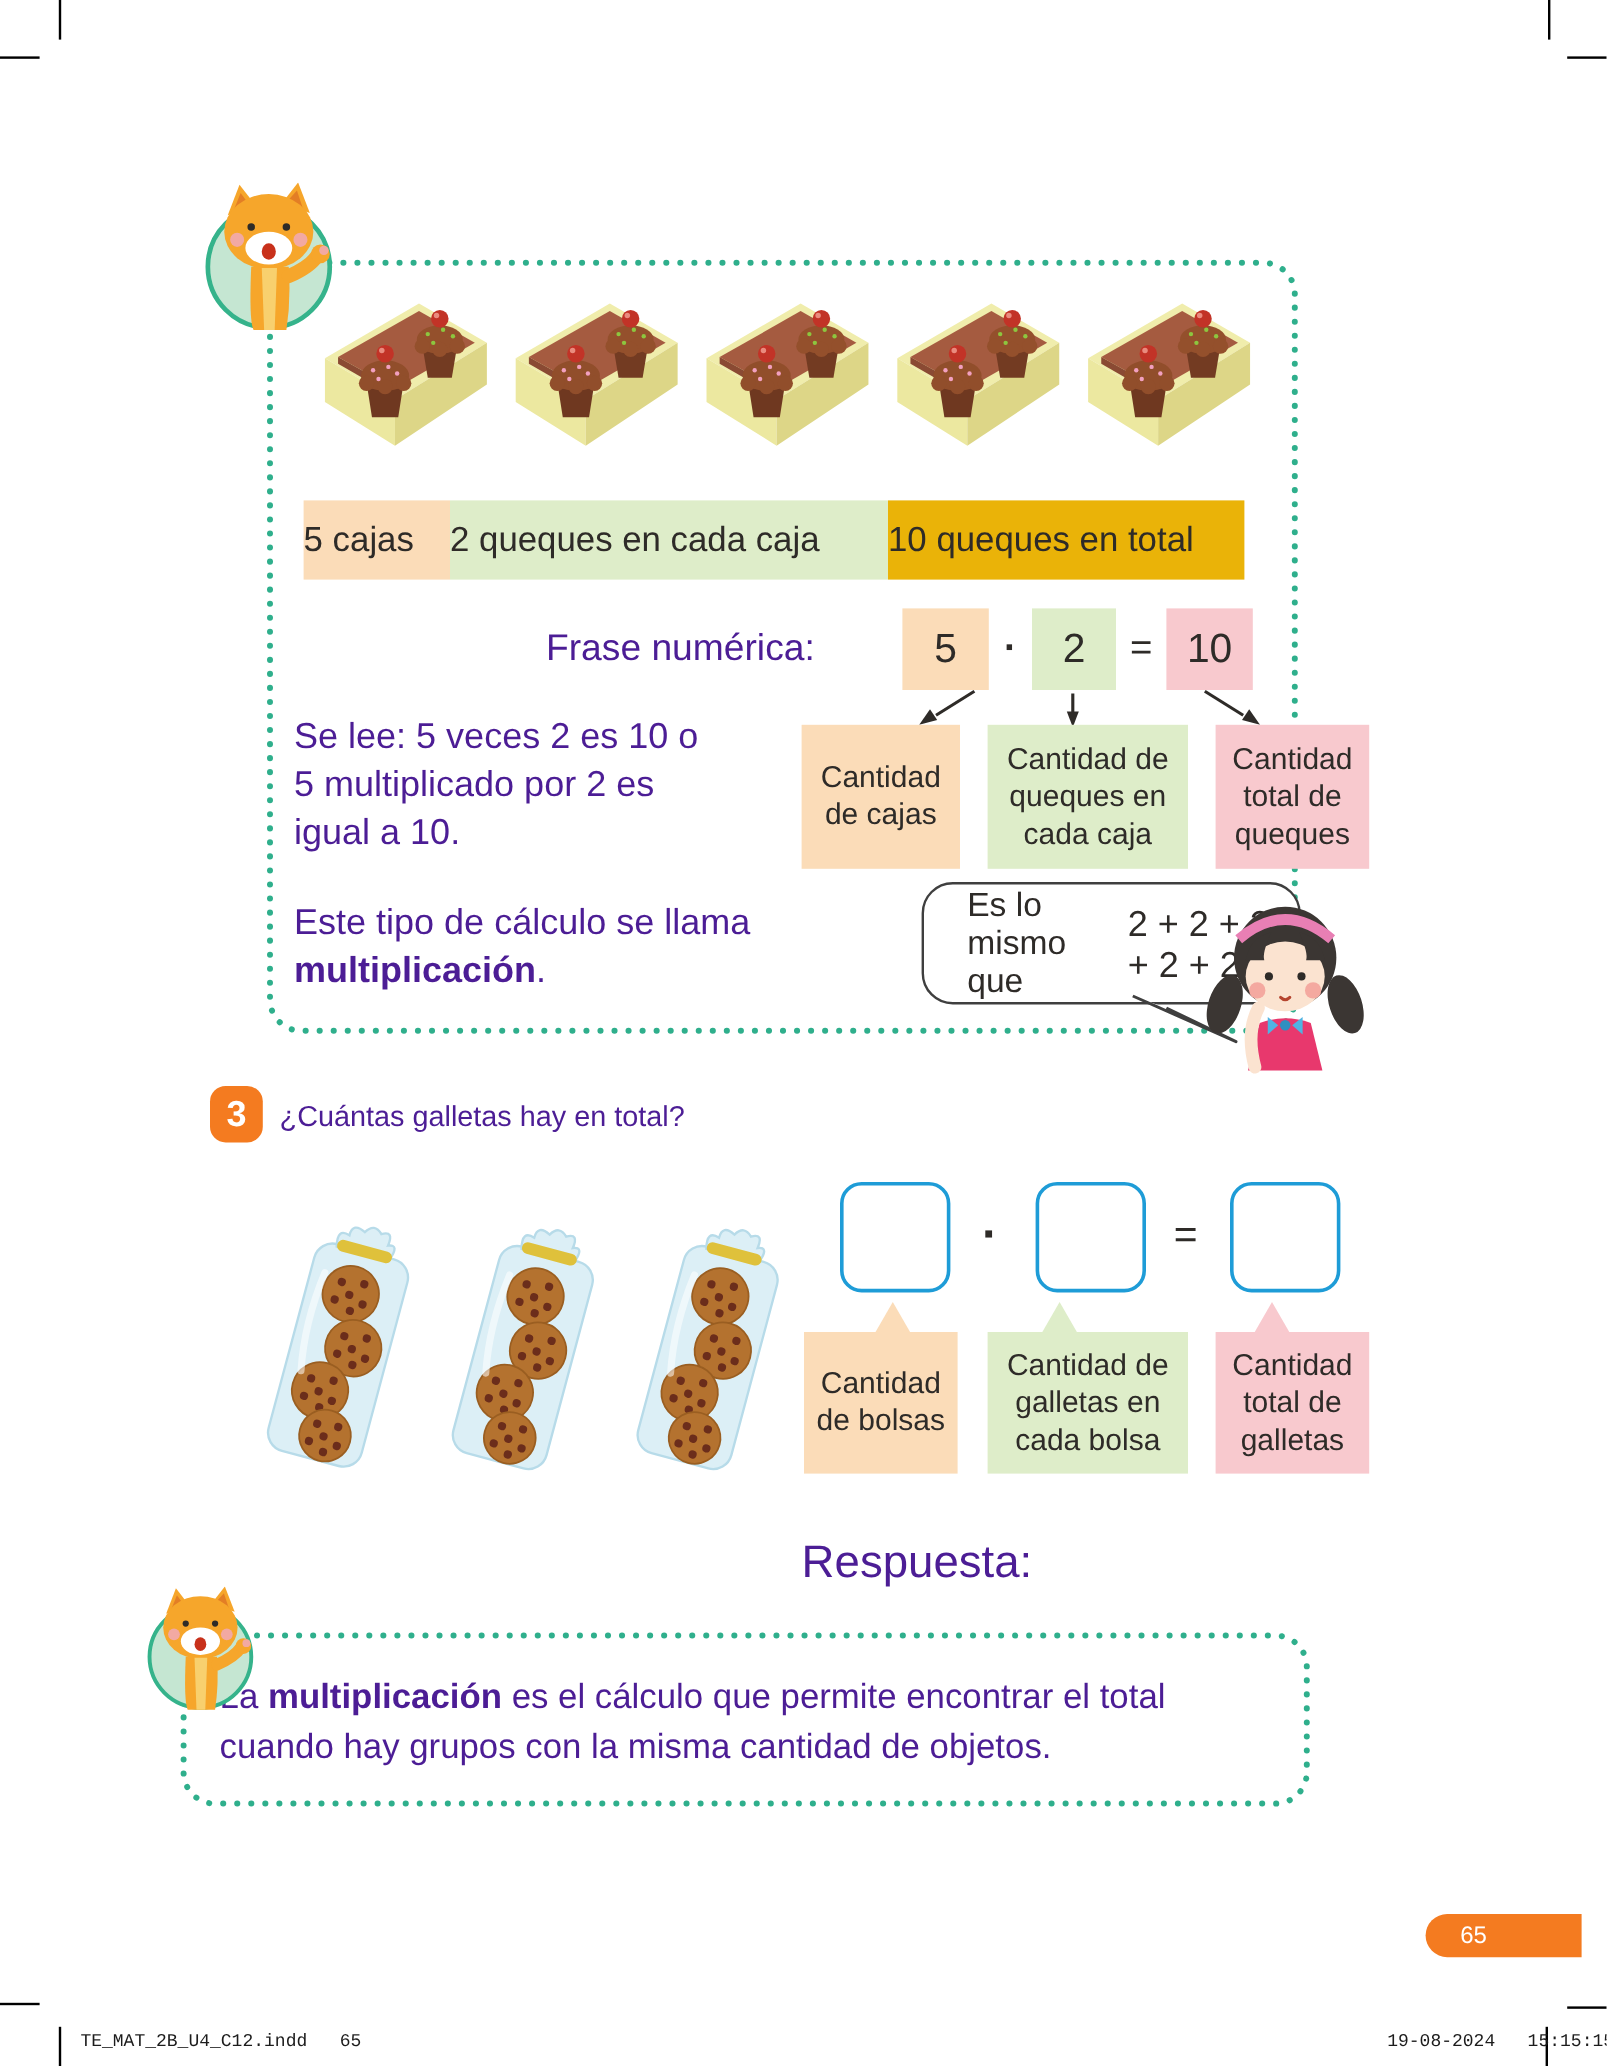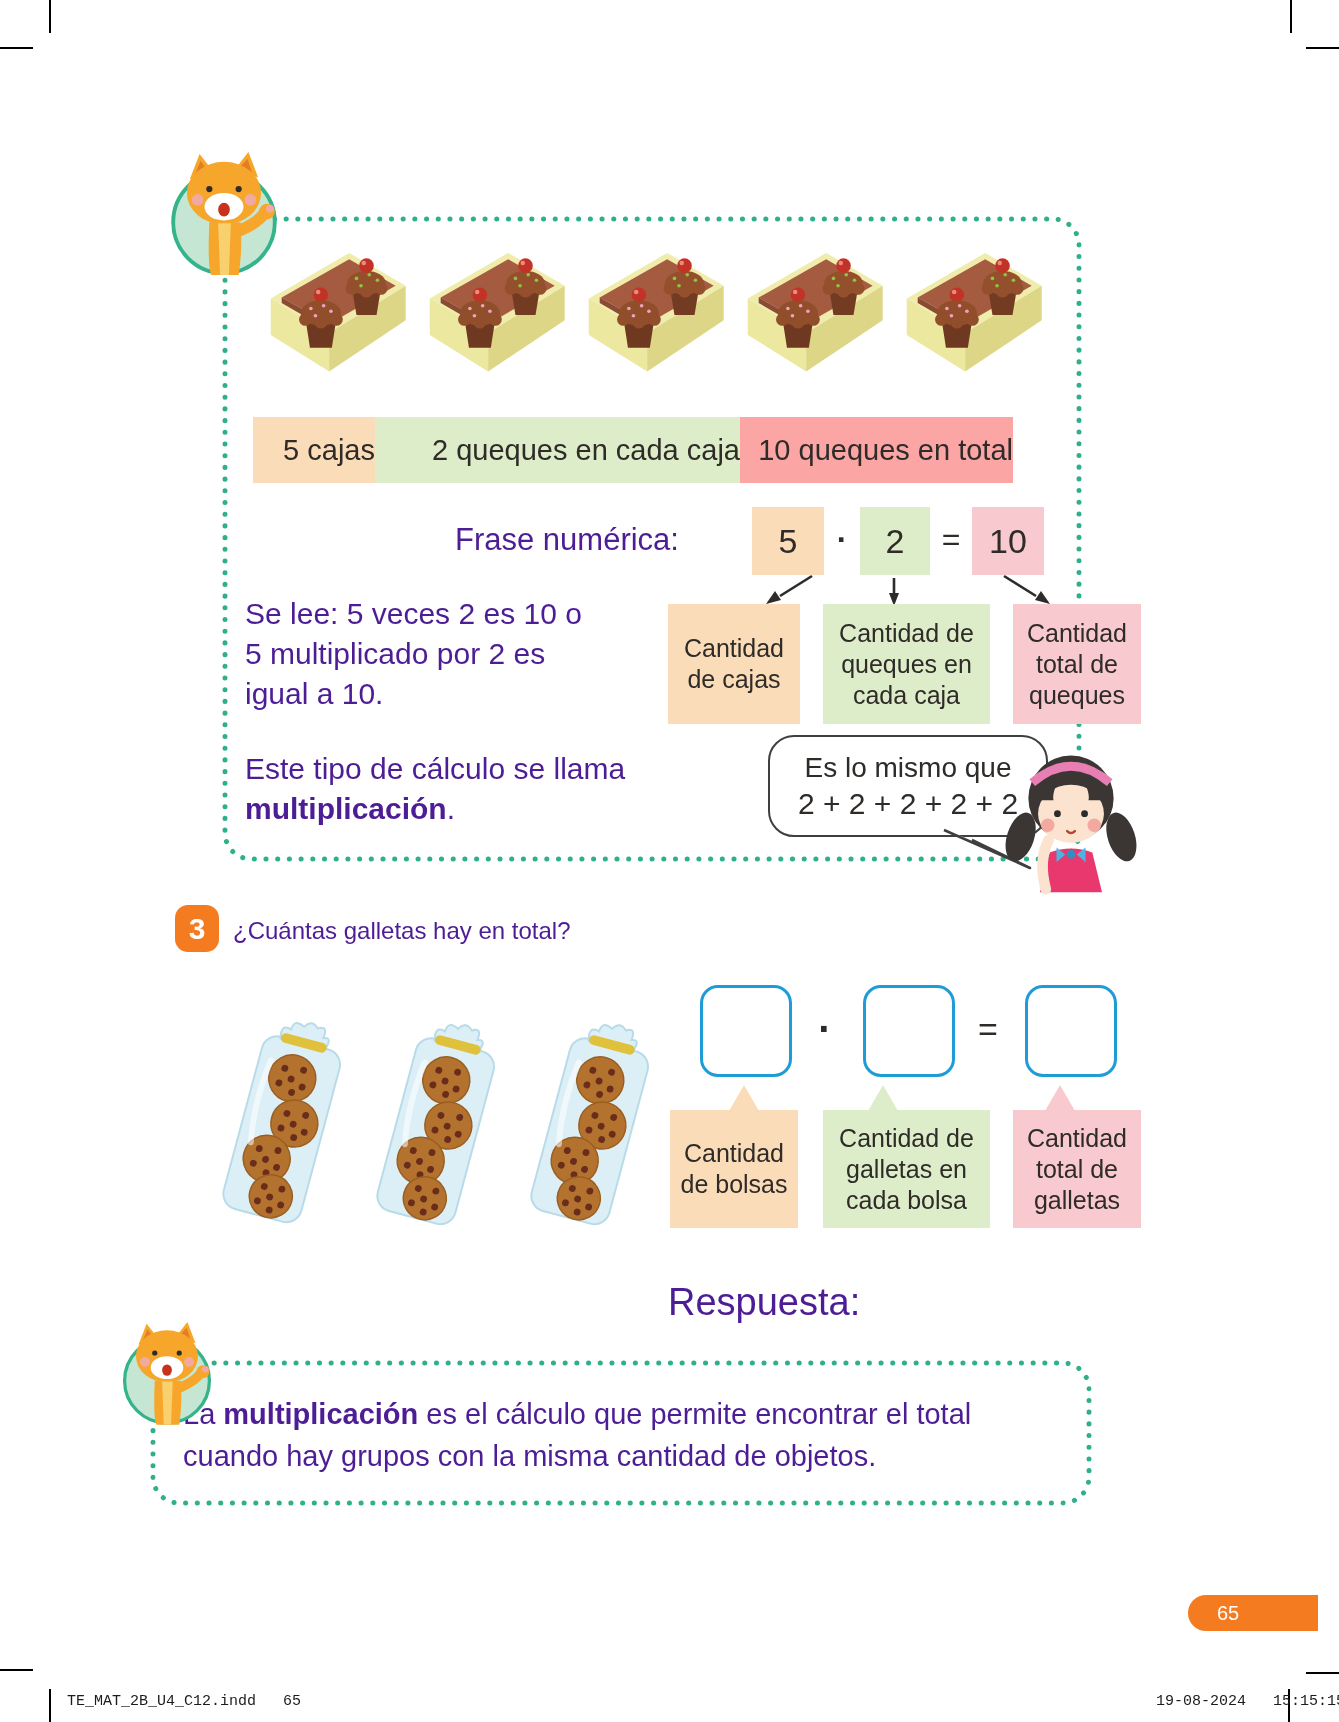--- a/index.html
+++ b/index.html
@@ -1,32 +1,32 @@
 <!DOCTYPE html>
 <html><head>
 <meta charset="utf-8">
 <style>
   html,body{margin:0;padding:0;background:#fff;}
   .page{position:relative;width:1339px;height:1722px;background:#ffffff;overflow:hidden;
         font-family:"Liberation Sans",sans-serif;color:#2e2b28;}
   .abs{position:absolute;}
   .crop{position:absolute;background:#000;}
   .txt{position:absolute;color:#4c1d95;}
-  .cbox{position:absolute;display:flex;align-items:center;justify-content:flex-end;
+  .cbox{position:absolute;display:flex;align-items:center;justify-content:flex-start;
         text-align:center;font-size:29px;}
   .callout{position:absolute;display:flex;align-items:center;justify-content:center;
         text-align:center;font-size:25px;line-height:31px;white-space:pre-line;}
   .eqbox{position:absolute;display:flex;align-items:center;justify-content:center;
         font-size:34px;}
   .ansbox{position:absolute;width:86px;height:86px;border:3px solid #1E9CD7;
         border-radius:18px;background:#fff;}
   .pointer{position:absolute;width:0;height:0;border-left:15px solid transparent;
         border-right:15px solid transparent;}
   .bubble{position:absolute;background:#fff;border:2.5px solid #3f3f3f;border-radius:26px;
-        display:flex;flex-direction:column;align-items:center;justify-content:center;}
+        display:flex;flex-direction:row;align-items:center;justify-content:center;padding-left:36px;}
   .badge{position:absolute;background:#F47B20;color:#fff;display:flex;align-items:center;
         justify-content:center;font-weight:bold;}
   .footer{position:absolute;font-size:15px;color:#1c1c1c;white-space:pre;font-family:Liberation Mono, monospace;}
   .b{font-weight:bold;}
 </style>
 </head>
 <body>
 
 <div class="page">
 
@@ -178,21 +178,21 @@
   <svg class="abs" style="left:894px;top:240px" width="155" height="137" viewBox="0 0 170 150">
       <use href="#def-cupbox"></use>
     </svg>
 
   <div class="cbox" style="left:253px;top:417px;width:122px;height:66px;background:#FBDCB8">
       <span>5 cajas</span>
     </div>
   <div class="cbox" style="left:375px;top:417px;width:365px;height:66px;background:#DEEDC9">
       <span>2 queques en cada caja</span>
     </div>
-  <div class="cbox" style="left:740px;top:417px;width:273px;height:66px;background:#fca5a5">
+  <div class="cbox" style="left:740px;top:417px;width:297px;height:66px;background:#eab308">
       <span>10 queques en total</span>
     </div>
 
   <div class="txt" style="left:455px;top:522px;font-size:31px">Frase numérica:</div>
   <div class="eqbox" style="left:752px;top:507px;width:72px;height:68px;background:#FBDCB8">
       <span>5</span>
     </div>
   <div class="eqbox b" style="left:828px;top:507px;width:28px;height:64px;font-size:32px">
       <span>·</span>
     </div>

